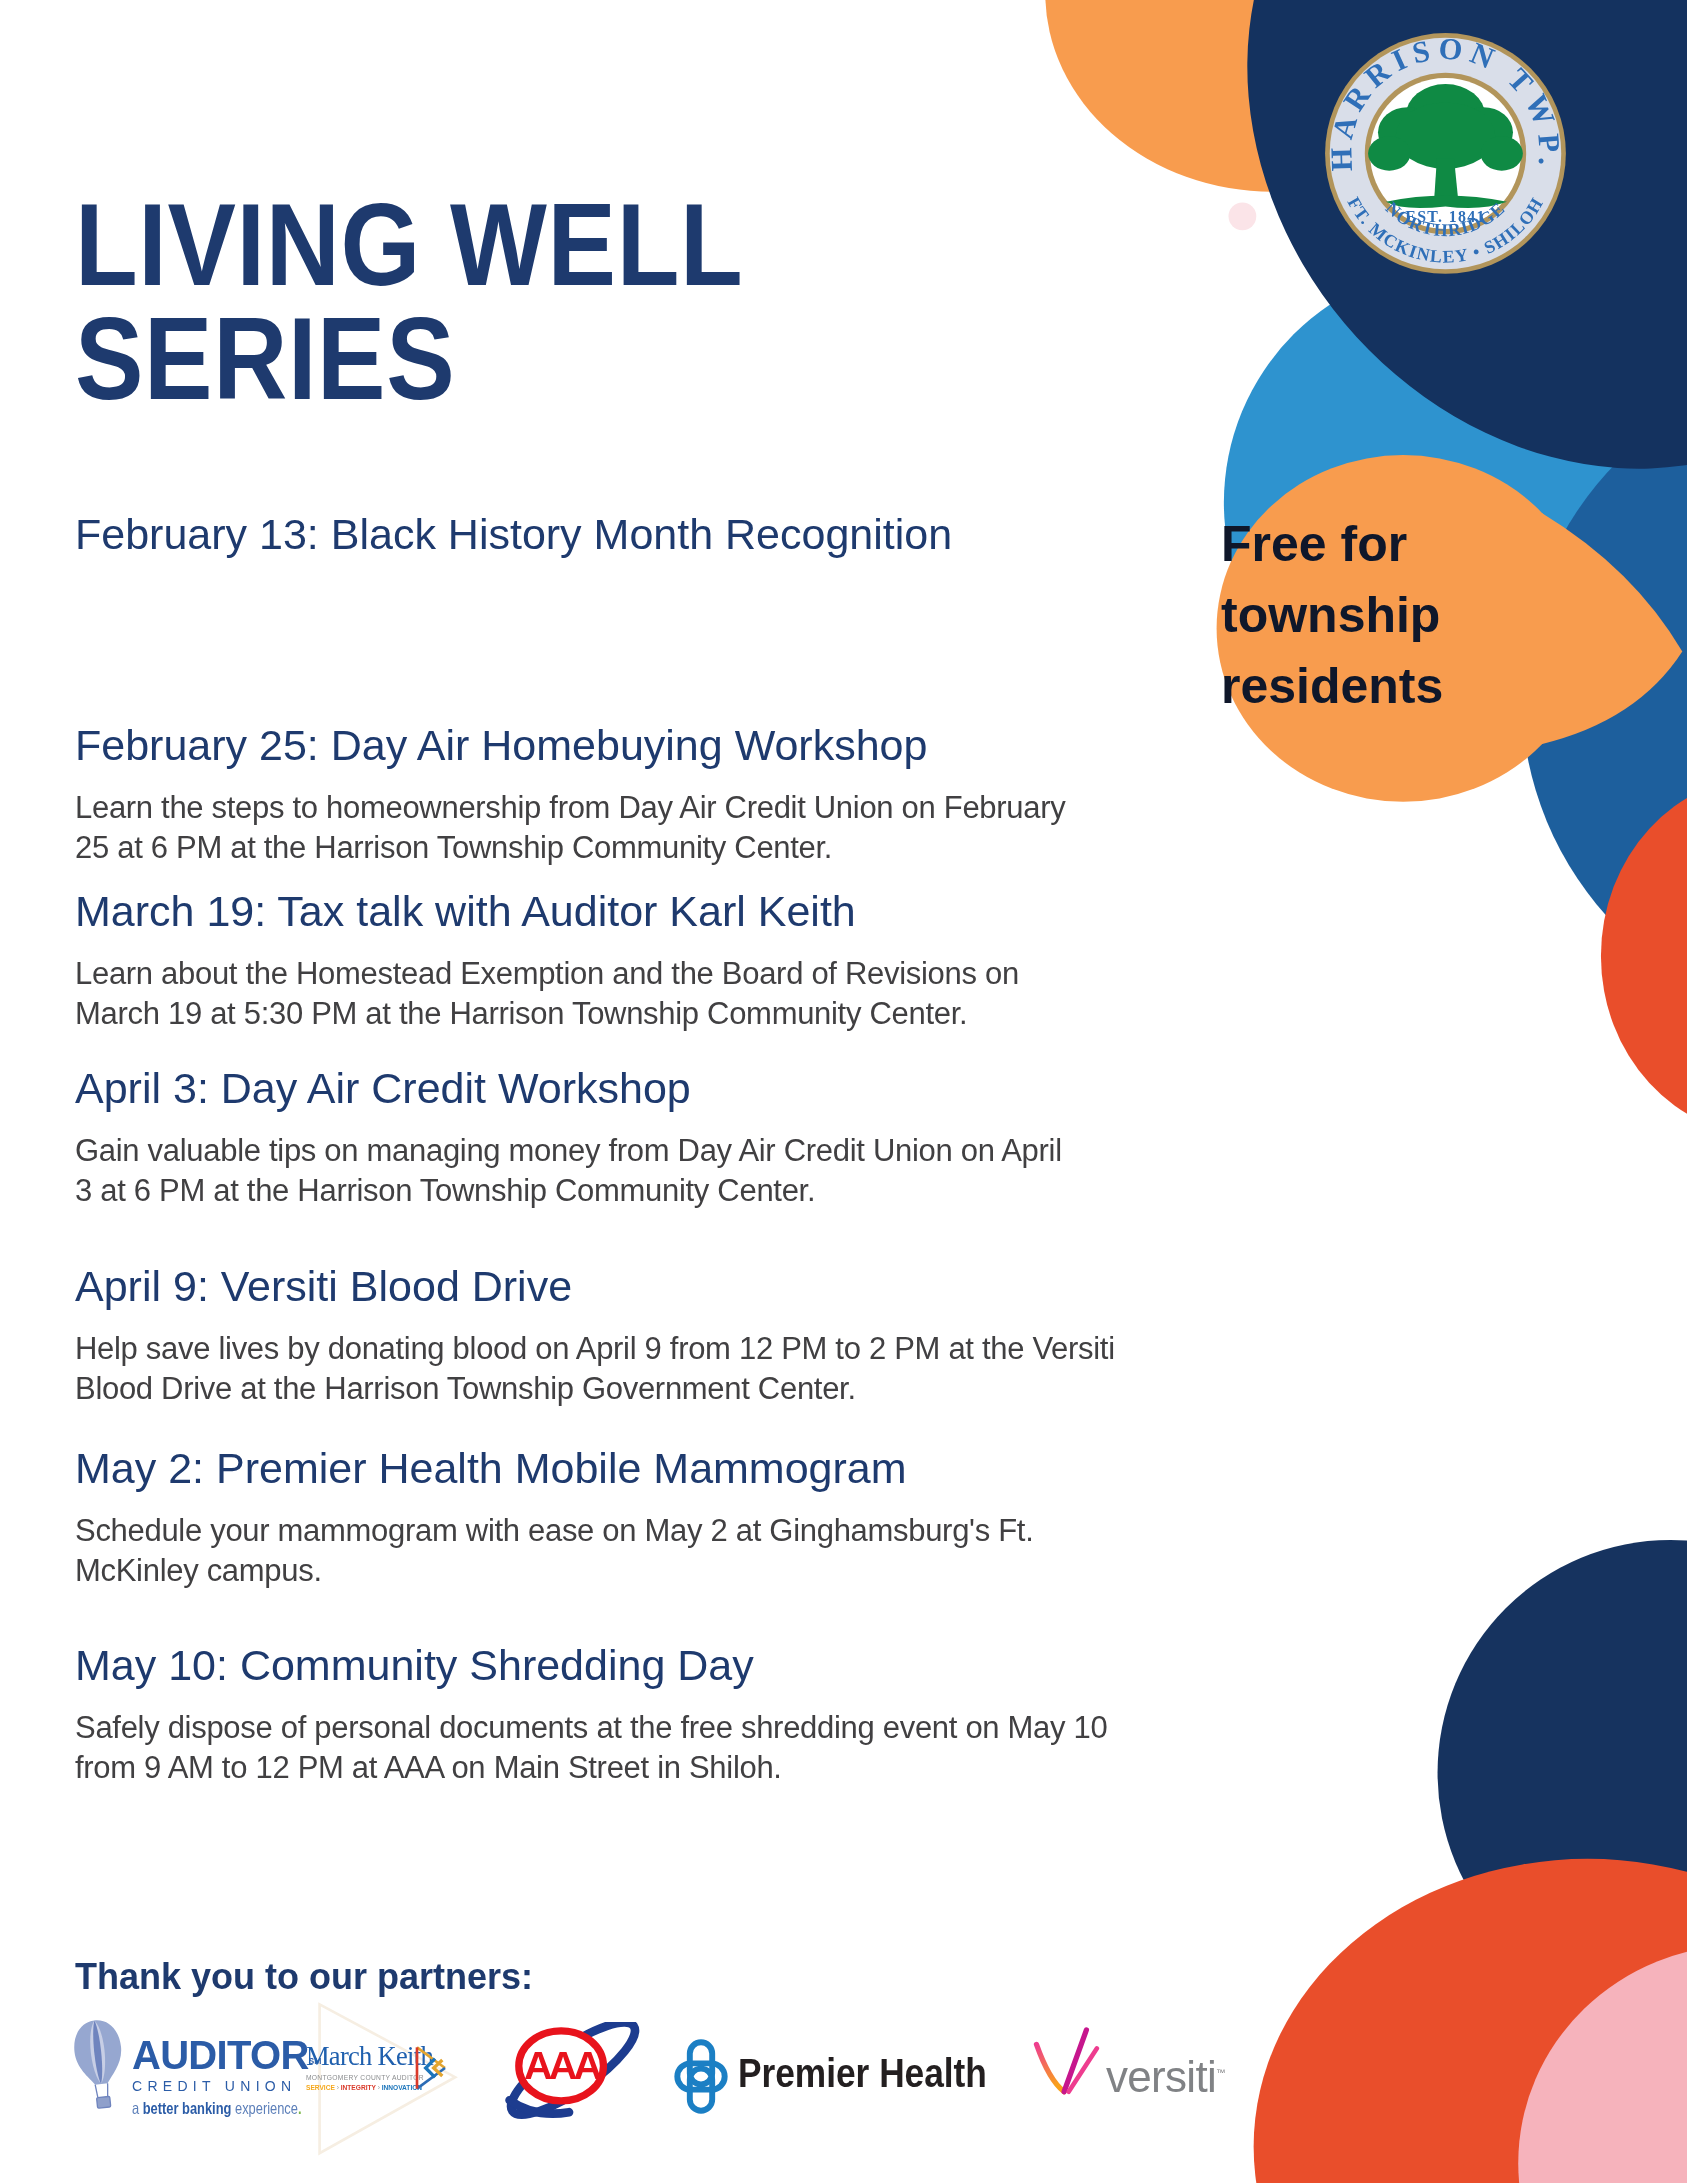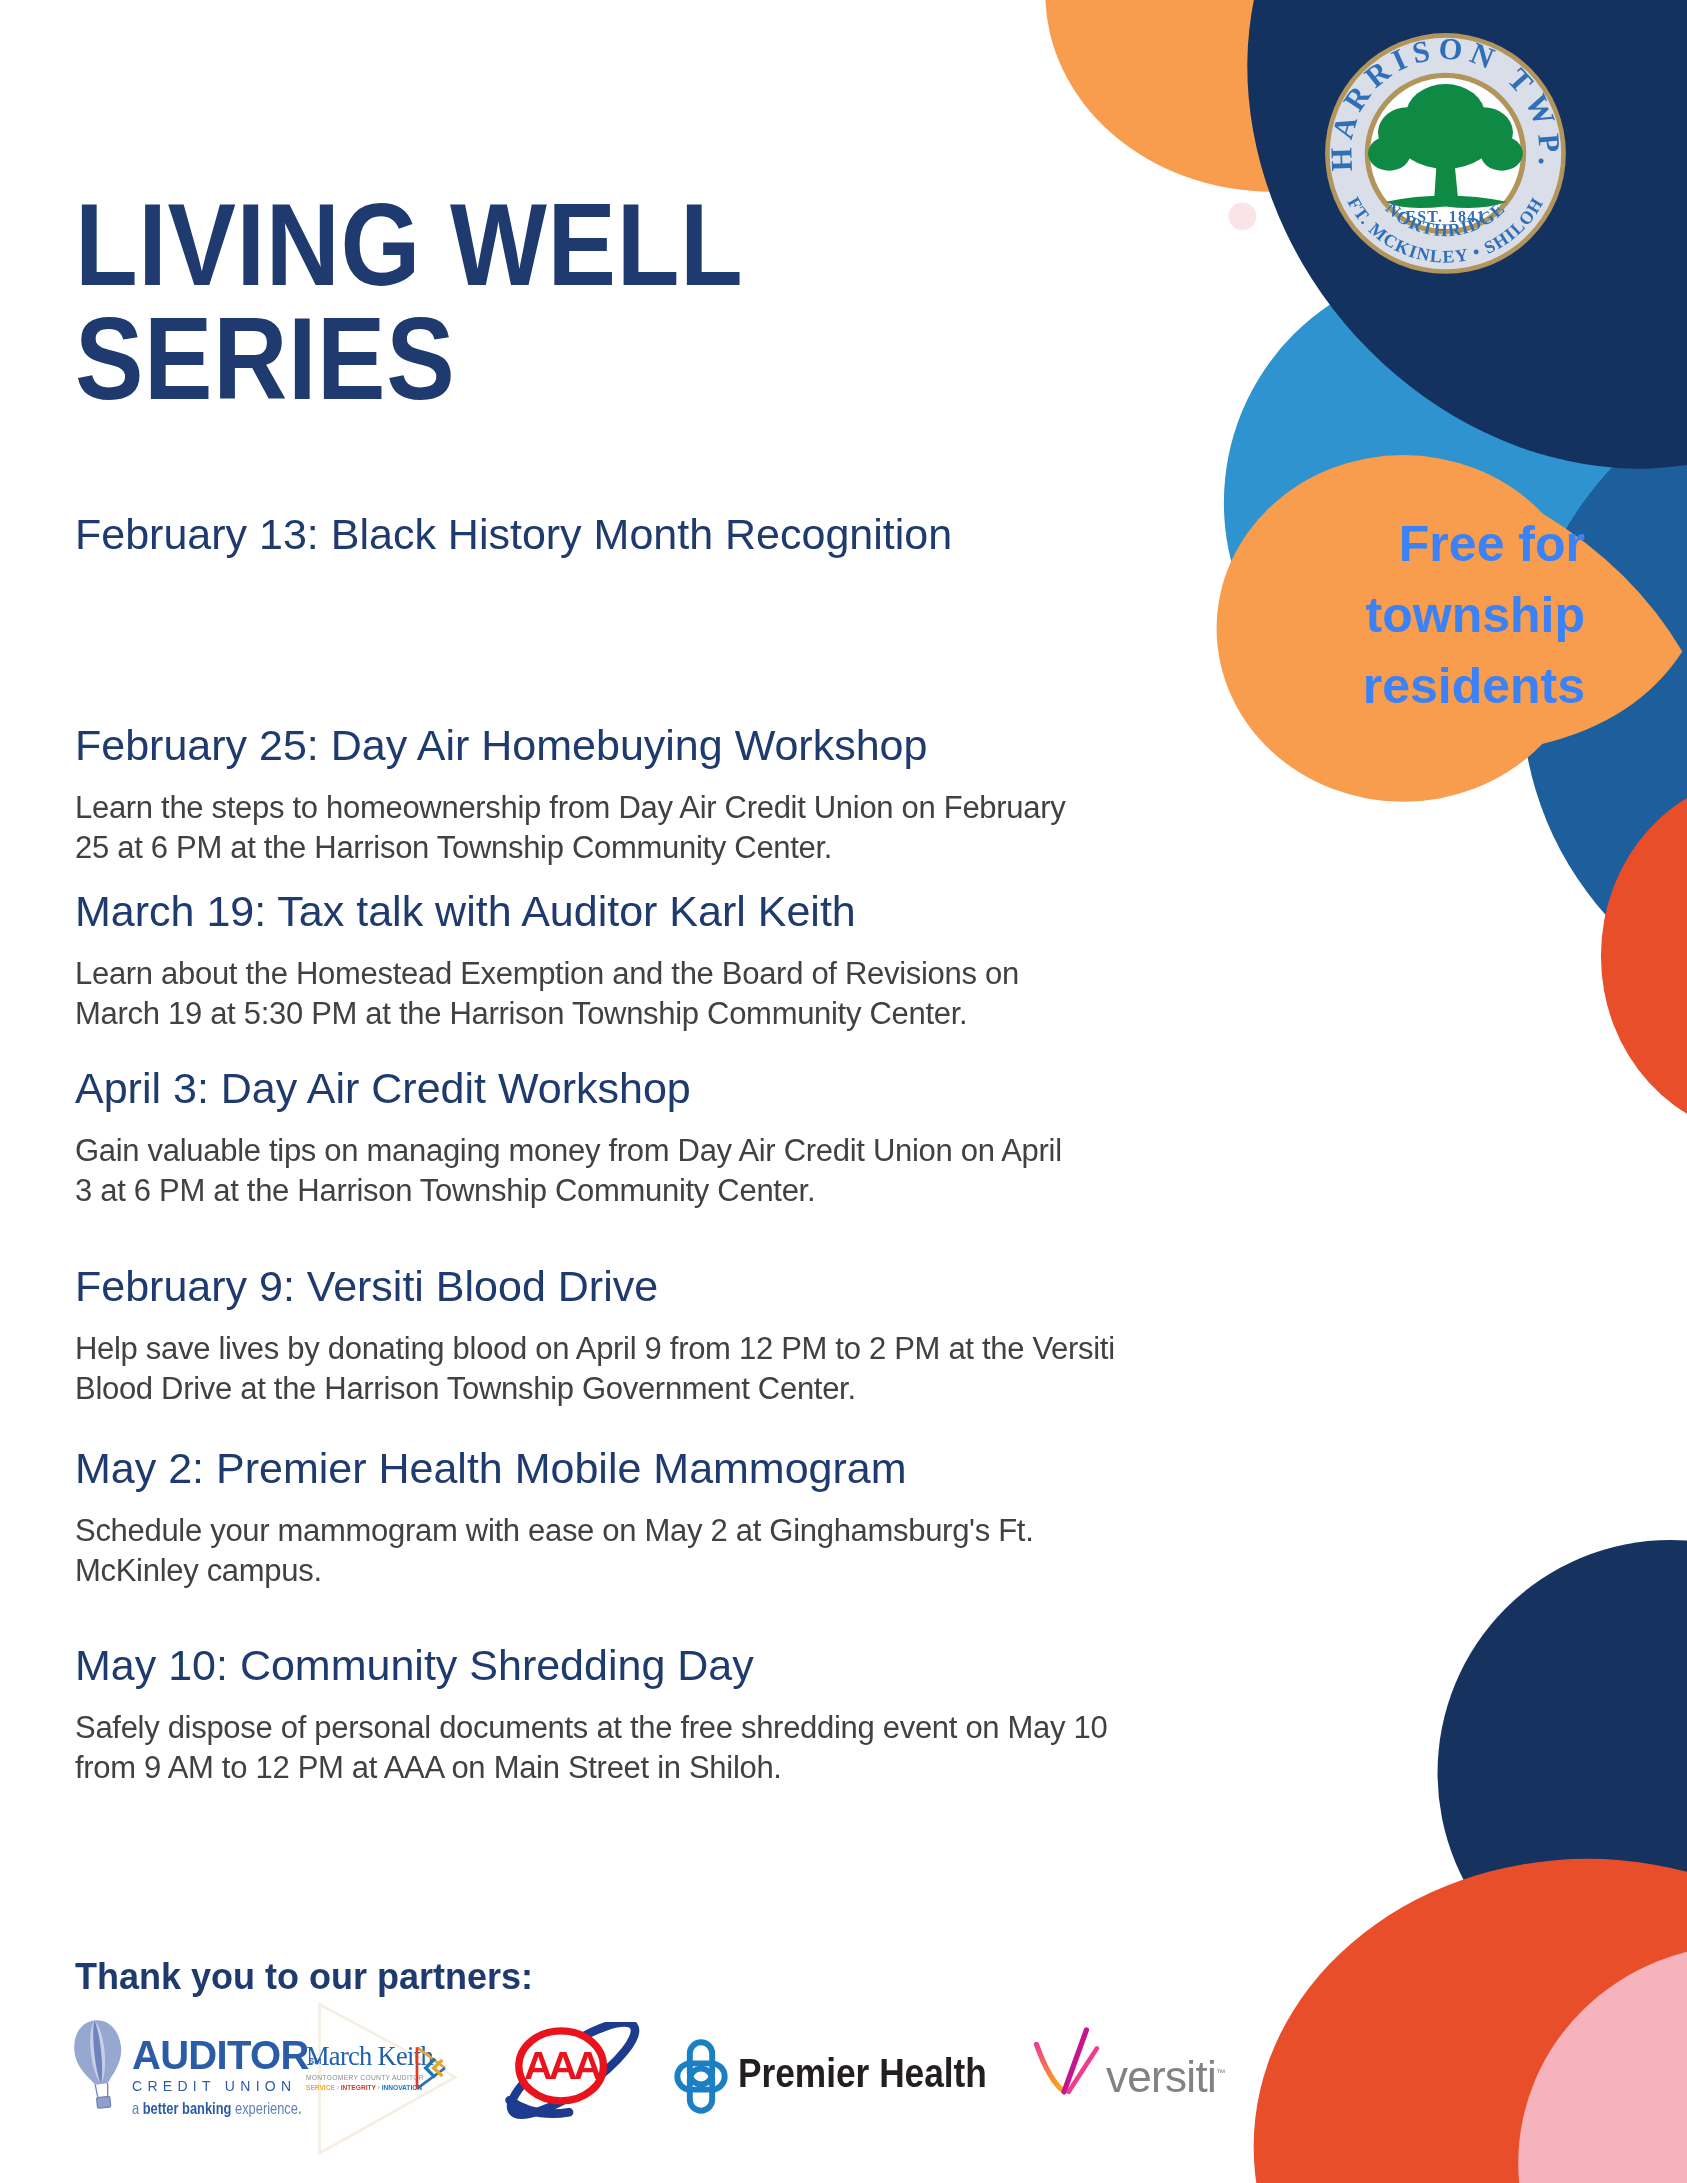--- a/index.html
+++ b/index.html
@@ -3,22 +3,22 @@
 <meta charset="utf-8">
 <style>
   html,body{margin:0;padding:0}
   body{width:1687px;height:2183px;position:relative;background:#fff;overflow:hidden;
        font-family:"Liberation Sans",sans-serif;}
   .abs{position:absolute}
   svg.bg{position:absolute;left:0;top:0;z-index:0}
   .fg{z-index:2}
   .page-title{left:75px;top:188px;font-size:116px;line-height:114px;font-weight:bold;
       color:#1E3A6E;letter-spacing:0.7px;transform:scaleX(.885);transform-origin:left top;white-space:nowrap}
-  .badge-text{left:1221px;top:509px;width:364px;text-align:right;font-size:50px;line-height:71px;
-      font-weight:bold;color:#3b82f6}
+  .badge-text{left:1221px;top:509px;width:364px;text-align:left;font-size:50px;line-height:71px;
+      font-weight:bold;color:#0f172a}
   .event{left:75px;width:1310px}
   .ev-h{font-size:43px;line-height:52px;font-weight:normal;color:#1E3A6E}
   .ev-b{margin-top:16.5px;font-size:31px;line-height:40px;color:#414042;letter-spacing:-0.3px}
   .partners-h{left:75px;top:1955px;font-size:36px;line-height:44px;font-weight:bold;color:#1E3A6E}
   
   .dayair-text{left:132px;top:2036px;width:278px}
   .da-name{font-size:40px;line-height:38px;font-weight:bold;color:#2B5CA7;letter-spacing:-0.7px}
   .da-mark{font-size:8.6px;vertical-align:super;font-weight:bold;color:#2B5CA7;letter-spacing:0}
   .da-sub{font-size:14px;letter-spacing:5.3px;color:#2B5CA7;margin-top:4px}
   .da-tag{font-size:16.5px;color:#5C7FB9;margin-top:5.3px;transform:scaleX(.78);transform-origin:left top;white-space:nowrap}
@@ -112,21 +112,21 @@
 </div>
 <div class="abs fg event" style="top:885px">
   <div class="ev-h">March 19: Tax talk with Auditor Karl Keith</div>
   <div class="ev-b">Learn about the Homestead Exemption and the Board of Revisions on<br>March 19 at 5:30 PM at the Harrison Township Community Center.</div>
 </div>
 <div class="abs fg event" style="top:1062px">
   <div class="ev-h">April 3: Day Air Credit Workshop</div>
   <div class="ev-b">Gain valuable tips on managing money from Day Air Credit Union on April<br>3 at 6 PM at the Harrison Township Community Center.</div>
 </div>
 <div class="abs fg event" style="top:1260px">
-  <div class="ev-h">February 9: Versiti Blood Drive</div>
+  <div class="ev-h">April 9: Versiti Blood Drive</div>
   <div class="ev-b">Help save lives by donating blood on April 9 from 12 PM to 2 PM at the Versiti<br>Blood Drive at the Harrison Township Government Center.</div>
 </div>
 <div class="abs fg event" style="top:1442px">
   <div class="ev-h">May 2: Premier Health Mobile Mammogram</div>
   <div class="ev-b">Schedule your mammogram with ease on May 2 at Ginghamsburg's Ft.<br>McKinley campus.</div>
 </div>
 <div class="abs fg event" style="top:1639px">
   <div class="ev-h">May 10: Community Shredding Day</div>
   <div class="ev-b">Safely dispose of personal documents at the free shredding event on May 10<br>from 9 AM to 12 PM at AAA on Main Street in Shiloh.</div>
 </div>

